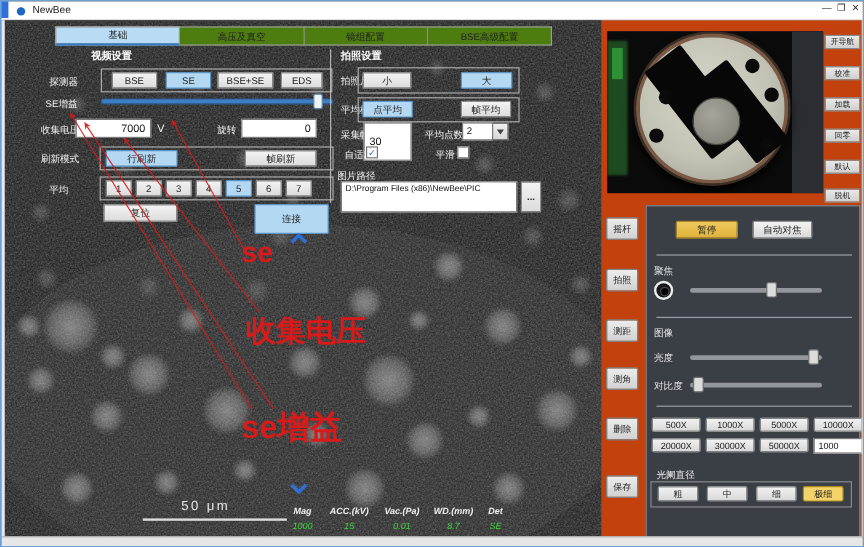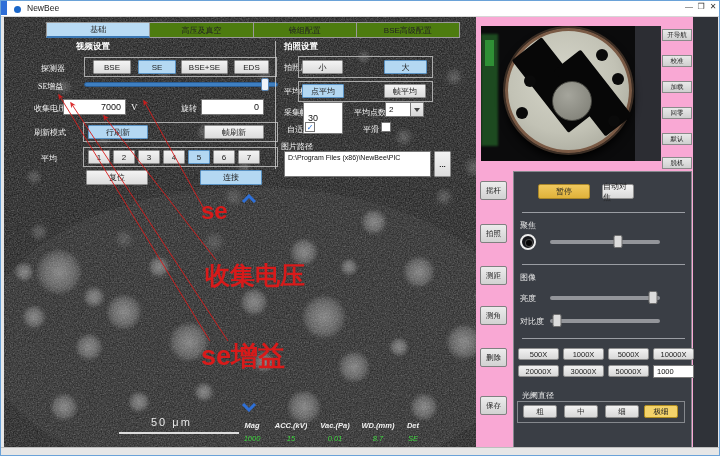--- a/index.html
+++ b/index.html
@@ -9,21 +9,21 @@
   
   .titlebar{position:absolute;left:0;top:0;width:720px;height:16px;background:#ffffff;border-bottom:1px solid #d6d6d6;}
   .title-accent{position:absolute;left:0;top:0;width:6px;height:14px;background:#2f6fd8;}
   .app-dot{position:absolute;left:13px;top:5px;width:7px;height:7px;border-radius:50%;background:#1a66c9;}
   .title-text{position:absolute;left:26px;top:2px;font-size:8.5px;color:#222;}
   .winctl{position:absolute;top:1px;font-size:8px;color:#333;width:12px;text-align:center;cursor:default;}
   
   .frame{background:#e7e7e7;}
   
   .viewport{position:absolute;left:3px;top:16px;width:497px;height:430px;background:#141414;overflow:hidden;}
-  .lbl{position:absolute;color:#f2f2f2;font-size:8px;white-space:nowrap;font-family:Liberation Serif, serif;}
+  .lbl{position:absolute;color:#f2f2f2;font-size:8px;white-space:nowrap;}
   .ptitle{position:absolute;color:#ffffff;font-size:8.5px;font-weight:bold;white-space:nowrap;}
   .tabs{position:absolute;left:42px;top:5px;width:414px;height:16px;display:flex;}
   .tab{flex:1;background:#4d7c0f;border:1px solid #9a9a9a;border-left:none;font-size:8px;color:#222;display:flex;align-items:center;justify-content:center;white-space:nowrap;}
   .tab:first-child{border-left:1px solid #9a9a9a;}
   .tab.sel{background:#b9dbf4;border-bottom:2px solid #3b78b5;}
   .grpbox{position:absolute;border:1px solid #ababab;}
   .btn{position:absolute;background:linear-gradient(#f3f3f3,#dcdcdc);border:1px solid #8f8f8f;border-radius:1px;font-size:8px;color:#222;display:flex;align-items:center;justify-content:center;white-space:nowrap;}
   .btn.sel{background:#b4d8f2;border-color:#5b93c4;}
   .num-input{position:absolute;background:#ffffff;border:1px solid #7a7a7a;font-size:9px;color:#111;display:flex;align-items:center;justify-content:flex-end;padding-right:4px;}
   .track-blue{position:absolute;height:5px;background:#3e7fc1;border-radius:3px;border:1px solid #2a5d94;}
@@ -31,33 +31,33 @@
   .checkbox{position:absolute;width:10px;height:10px;background:#fff;border:1px solid #777;font-size:8px;line-height:9px;text-align:center;color:#2a6fd0;font-weight:bold;}
   .divider{position:absolute;width:1px;background:#cfcfcf;opacity:.8;}
   .red-label{position:absolute;color:#d81a1a;font-weight:bold;white-space:nowrap;}
   .scale-text{position:absolute;color:#e8e8e8;font-size:11px;letter-spacing:2px;}
   .scale-line{position:absolute;height:2px;background:#dddddd;}
   .statusgrid{position:absolute;display:flex;}
   .st-col{text-align:center;}
   .st-h{font-size:7.5px;font-style:italic;font-weight:bold;color:#f0f0f0;}
   .st-v{font-size:7.5px;font-style:italic;color:#3ed43e;margin-top:4px;}
   
-  .side{position:absolute;left:475px;top:16px;width:217px;height:430px;background:#f9a8d4;}
+  .side{position:absolute;left:500px;top:16px;width:217px;height:430px;background:#c2410c;}
   .mini-btn{position:absolute;left:4px;width:27px;height:19px;background:linear-gradient(#ececec,#d2d2d2);border:1px solid #808080;border-radius:2px;font-size:7.5px;color:#222;display:flex;align-items:center;justify-content:center;}
   .cham-btn{position:absolute;left:186px;width:30px;height:12px;background:linear-gradient(#e9e9e9,#cfcfcf);border:1px solid #8a8a8a;font-size:6.5px;color:#222;display:flex;align-items:center;justify-content:center;white-space:nowrap;}
   .panel{position:absolute;left:37px;top:154px;width:179px;height:278px;background:#3a3e45;border:1px solid #85888d;}
   .hr{position:absolute;left:8px;width:163px;height:1px;background:#9a9da3;}
   .gray-track{position:absolute;height:4px;background:#93959a;border-radius:2px;}
   .gray-handle{position:absolute;top:-5px;width:9px;height:13px;background:#dcdcdc;border:1px solid #6f6f6f;border-radius:2px;transform:translateX(-50%);}
   .plabel{position:absolute;color:#e8e8e8;font-size:8px;white-space:nowrap;}
   .mag-btn{position:absolute;width:41px;height:12px;background:linear-gradient(#f2f2f2,#d8d8d8);border:1px solid #8f8f8f;border-radius:2px;font-size:7.5px;color:#222;display:flex;align-items:center;justify-content:center;}
   .ap-btn{position:absolute;width:34px;height:13px;background:linear-gradient(#f2f2f2,#d8d8d8);border:1px solid #8f8f8f;border-radius:2px;font-size:7.5px;color:#222;display:flex;align-items:center;justify-content:center;}
   .ap-btn.sel{background:#f4d36a;border-color:#b08d20;}
   .pause-btn{position:absolute;left:24px;top:12px;width:52px;height:15px;background:linear-gradient(#f0c95e,#dfb23a);border:1px solid #a8862a;border-radius:2px;font-size:8px;color:#222;display:flex;align-items:center;justify-content:center;}
-  .af-btn{position:absolute;left:88px;top:12px;width:32px;height:15px;background:linear-gradient(#f3f3f3,#dadada);border:1px solid #8f8f8f;border-radius:2px;font-size:8px;color:#222;display:flex;align-items:center;justify-content:center;}
+  .af-btn{position:absolute;left:88px;top:12px;width:50px;height:15px;background:linear-gradient(#f3f3f3,#dadada);border:1px solid #8f8f8f;border-radius:2px;font-size:8px;color:#222;display:flex;align-items:center;justify-content:center;}
   .focus-ring{position:absolute;left:6px;top:62px;width:16px;height:16px;border:2px solid #ececec;border-radius:50%;background:#15161a;}
   .focus-dot{position:absolute;left:4px;top:4px;width:6px;height:6px;border-radius:50%;background:#050505;box-shadow:0 0 0 1px #4a4a4a;}
   
   .camera{position:absolute;left:5px;top:9px;width:180px;height:135px;background:#0b0b0c;overflow:hidden;}
   .cam-pcb{position:absolute;left:0;top:8px;width:17px;height:112px;background:#1d4a20;filter:blur(1px);}
   .cam-pcb2{position:absolute;left:4px;top:14px;width:9px;height:26px;background:#2f8f35;filter:blur(.5px);}
   .cam-mach{position:absolute;right:0;top:0;width:26px;height:135px;background:#2c2d33;}
   .cam-disc{position:absolute;left:24px;top:2px;width:127px;height:125px;border-radius:50%;background:radial-gradient(circle at 45% 40%,#d6d6ca 0%,#c2c2b5 55%,#9c9c90 100%);border:3px solid #7a5a45;box-shadow:0 0 0 2px #3a2d24,0 6px 10px #000;}
   .cam-bar{position:absolute;background:#070707;border-radius:2px;}
   .cam-stub{position:absolute;left:44px;top:50px;width:40px;height:40px;border-radius:50%;background:radial-gradient(circle at 40% 35%,#a5a59c,#7b7b72);border:1px solid #4a4a44;}
@@ -187,21 +187,21 @@
     <div class="grpbox" style="left:79px;top:130px;width:195px;height:20px;"></div>
     <div class="btn" style="left:84px;top:133px;width:22px;height:14px;">1</div>
     <div class="btn" style="left:109px;top:133px;width:22px;height:14px;">2</div>
     <div class="btn" style="left:134px;top:133px;width:22px;height:14px;">3</div>
     <div class="btn" style="left:159px;top:133px;width:22px;height:14px;">4</div>
     <div class="btn sel" style="left:184px;top:133px;width:22px;height:14px;">5</div>
     <div class="btn" style="left:209px;top:133px;width:22px;height:14px;">6</div>
     <div class="btn" style="left:234px;top:133px;width:22px;height:14px;">7</div>
 
     <div class="btn" style="left:82px;top:153px;width:62px;height:15px;">复位</div>
-    <div class="btn sel" style="left:196px;top:153px;width:62px;height:15px;">连接</div>
+    <div class="btn sel" style="left:208px;top:153px;width:62px;height:25px;">连接</div>
 
     <div class="divider" style="left:271px;top:24px;height:128px;"></div>
 
     <div class="ptitle" style="left:280px;top:24px;">拍照设置</div>
 
     <div class="lbl" style="left:280px;top:45px;">拍照尺寸</div>
     <div class="grpbox" style="left:294px;top:39px;width:135px;height:22px;"></div>
     <div class="btn" style="left:298px;top:43px;width:41px;height:14px;">小</div>
     <div class="btn sel" style="left:380px;top:43px;width:43px;height:14px;">大</div>
 

